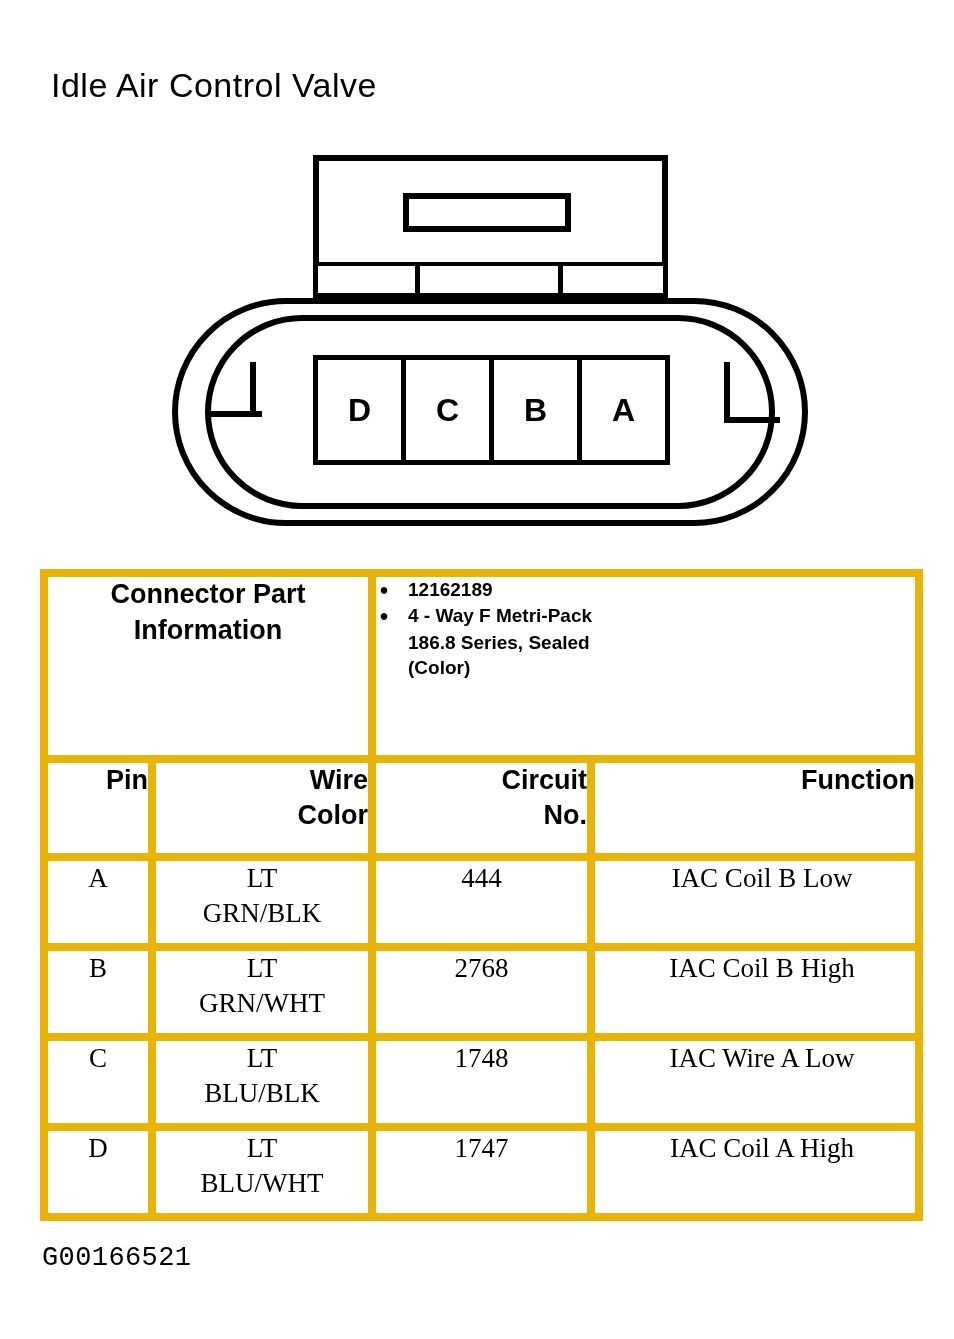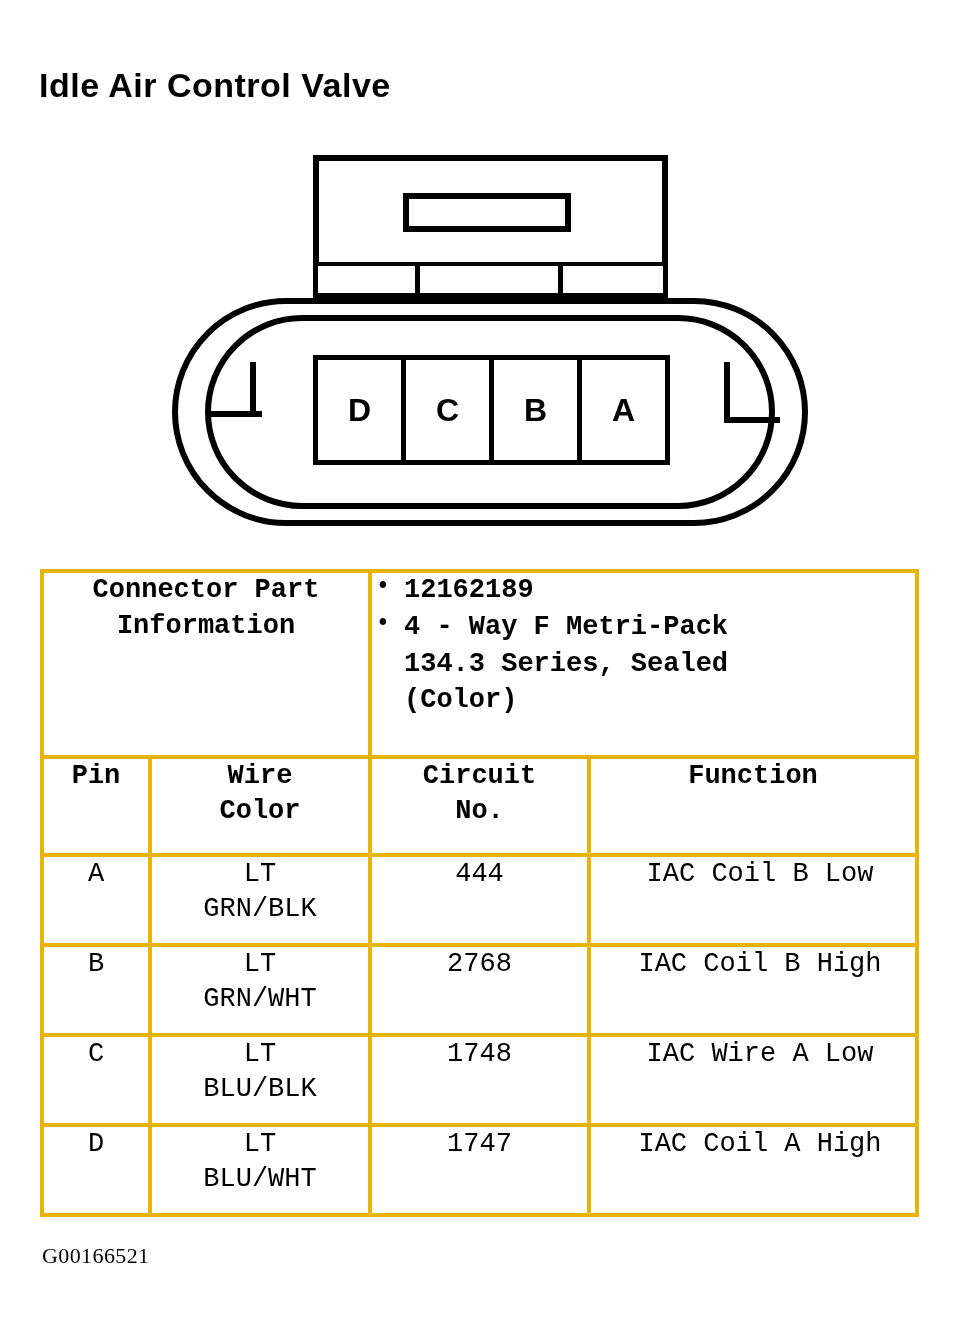--- a/index.html
+++ b/index.html
@@ -12,24 +12,24 @@
     height: 1339px;
     position: relative;
     font-family: "Liberation Sans", sans-serif;
     color: #000000;
     overflow: hidden;
   }
 
   
   .page-title {
     position: absolute;
-    left: 39px;
+    left: 51px;
     top: 66px;
     font-family: "Liberation Sans", sans-serif;
-    font-weight: bold;
+    font-weight: normal;
     font-size: 34px;
     letter-spacing: 0.5px;
     white-space: nowrap;
   }
 
   
   .connector-figure {
     position: absolute;
     left: 0;
     top: 0;
@@ -188,60 +188,59 @@
   .info-table {
     position: absolute;
     left: 40px;
     top: 569px;
     width: 875px;
     border-collapse: collapse;
     table-layout: fixed;
     background: #fff;
   }
   .info-table td {
-    border: 4px solid #eab308;
+    border: 8px solid #eab308;
     vertical-align: top;
     padding: 0;
     background: #fff;
-    font-family: Liberation Mono, monospace;
   }
 
   .cell-part-label {
     text-align: center;
     font-family: "Liberation Sans", sans-serif;
     font-weight: bold;
     font-size: 27px;
     line-height: 1.32;
     padding: 16px 10px 14px 10px;
     height: 186px;
     box-sizing: border-box;
   }
   .cell-part-values {
     padding: 14px 8px 12px 18px;
     font-family: "Liberation Sans", sans-serif;
     font-weight: bold;
-    font-size: 27px;
+    font-size: 19px;
     line-height: 1.33;
   }
   .bullet-line {
     position: relative;
     padding-left: 32px;
     margin-bottom: 1px;
   }
   .bullet-line::before {
     content: "\2022";
     position: absolute;
     left: 4px;
     top: -1px;
     font-size: 23px;
   }
   .bullet-cont { padding-left: 32px; }
 
   .col-head {
-    text-align: center;
+    text-align: right;
     font-family: "Liberation Sans", sans-serif;
     font-weight: bold;
     font-size: 27px;
     line-height: 1.28;
     padding: 10px 4px 20px 4px;
     height: 98px;
     box-sizing: border-box;
   }
 
   .data-cell {
@@ -253,22 +252,22 @@
     box-sizing: border-box;
   }
   .data-cell.center { text-align: center; }
   .data-cell.left   { text-align: center; padding-left: 14px; }
 
   
   .figure-code {
     position: absolute;
     left: 42px;
     top: 1243px;
-    font-family: Liberation Serif, serif;
-    font-size: 22px;
+    font-family: Liberation Mono, monospace;
+    font-size: 27px;
     letter-spacing: 0.4px;
   }
 </style>
 </head>
 <body>
 
 <div class="page-title">Idle Air Control Valve</div>
 
 <div class="connector-figure">
 
@@ -310,21 +309,21 @@
   </colgroup>
   <tbody>
     <tr>
       <td colspan="2" class="cell-part-label">
         <div>Connector Part</div>
         <div>Information</div>
       </td>
       <td colspan="2" class="cell-part-values">
         <div class="bullet-line">12162189</div>
         <div class="bullet-line">4 - Way F Metri-Pack</div>
-        <div class="bullet-cont">134.3 Series, Sealed</div>
+        <div class="bullet-cont">186.8 Series, Sealed</div>
         <div class="bullet-cont">(Color)</div>
       </td>
     </tr>
 
     <tr>
       <td class="col-head">Pin</td>
       <td class="col-head">
         <div>Wire</div>
         <div>Color</div>
       </td>

